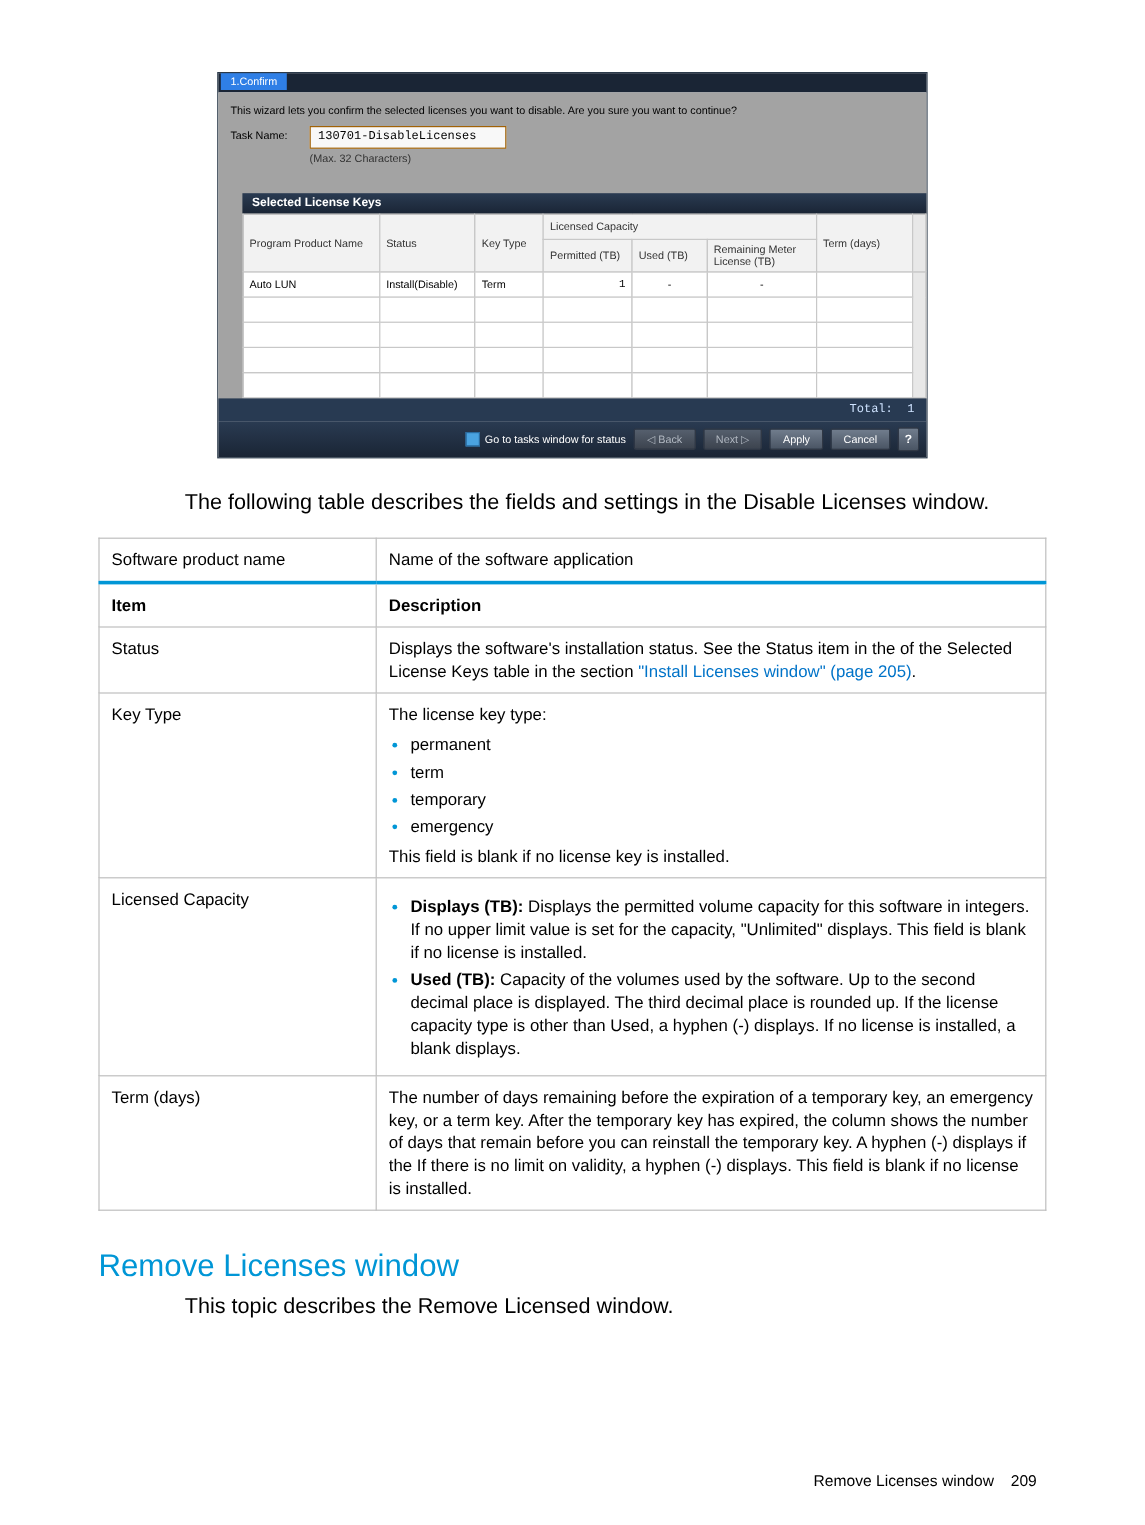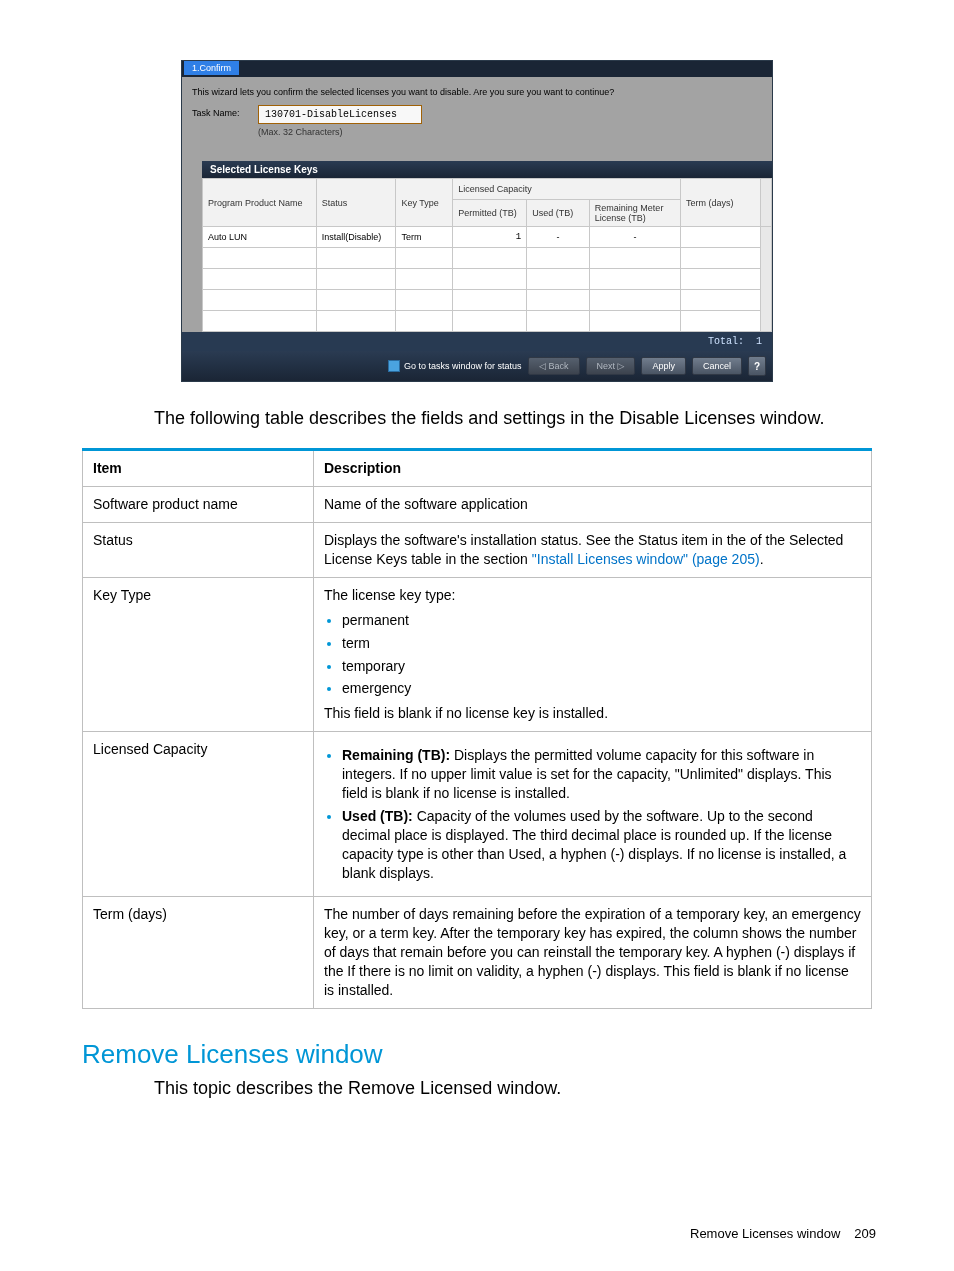--- a/index.html
+++ b/index.html
@@ -36,21 +36,21 @@
   
   table.desc{border-collapse:collapse;width:100%;font-size:14px;margin-bottom:30px;}
   table.desc th,table.desc td{border:1px solid #bfbfbf;padding:8px 10px;text-align:left;vertical-align:top;line-height:1.35;}
   table.desc th{border-top:3px solid #0096d6;font-weight:bold;}
   table.desc td:first-child{width:210px;}
   ul.b{margin:6px 0 6px 0;padding-left:18px;}
   ul.b li{margin:4px 0;}
   ul.b li::marker{color:#0096d6;}
   a.link{color:#0073c8;text-decoration:none;}
   h2.sec{color:#0096d6;font-weight:normal;font-size:26px;margin:10px 0 6px 0;}
-  .footer{position:absolute;bottom:30px;right:78px;font-size:13px;}
+  .footer{position:absolute;bottom:30px;right:90px;font-size:13px;}
   .footer .pn{margin-left:14px;}
 </style>
 </head>
 <body>
 
 <div class="page">
 
   <div class="win">
     <div class="step-bar">
       <span class="step">1.Confirm</span>
@@ -155,26 +155,26 @@
       <span class="wbtn">Cancel</span>
       <span class="help-btn">?</span>
     </div>
   </div>
 
   <p class="para">The following table describes the fields and settings in the Disable Licenses window.</p>
 
   <table class="desc">
     <tbody>
         <tr>
+      <td>Software product name</td>
+      <td>Name of the software application</td>
+    </tr>
+    <tr>
       <th>Item</th>
       <th>Description</th>
-    </tr>
-    <tr>
-      <td>Software product name</td>
-      <td>Name of the software application</td>
     </tr>
     <tr>
       <td>Status</td>
       <td>
         <span>Displays the software's installation status. See the Status item in the of the Selected License Keys table in the section </span><a class="link">"Install Licenses window" (page 205)</a><span>.</span>
       </td>
     </tr>
     <tr>
       <td>Key Type</td>
       <td>
@@ -185,21 +185,21 @@
           <li>temporary</li>
           <li>emergency</li>
         </ul>
         <div>This field is blank if no license key is installed.</div>
       </td>
     </tr>
     <tr>
       <td>Licensed Capacity</td>
       <td>
         <ul class="b">
-          <li><b>Remaining (TB):</b><span> Displays the permitted volume capacity for this software in integers. If no upper limit value is set for the capacity, "Unlimited" displays. This field is blank if no license is installed.</span></li>
+          <li><b>Displays (TB):</b><span> Displays the permitted volume capacity for this software in integers. If no upper limit value is set for the capacity, "Unlimited" displays. This field is blank if no license is installed.</span></li>
           <li><b>Used (TB):</b><span> Capacity of the volumes used by the software. Up to the second decimal place is displayed. The third decimal place is rounded up. If the license capacity type is other than Used, a hyphen (-) displays. If no license is installed, a blank displays.</span></li>
         </ul>
       </td>
     </tr>
     <tr>
       <td>Term (days)</td>
       <td>The number of days remaining before the expiration of a temporary key, an emergency key, or a term key. After the temporary key has expired, the column shows the number of days that remain before you can reinstall the temporary key. A hyphen (-) displays if the If there is no limit on validity, a hyphen (-) displays. This field is blank if no license is installed.</td>
     </tr>
   </tbody>
     </table>

